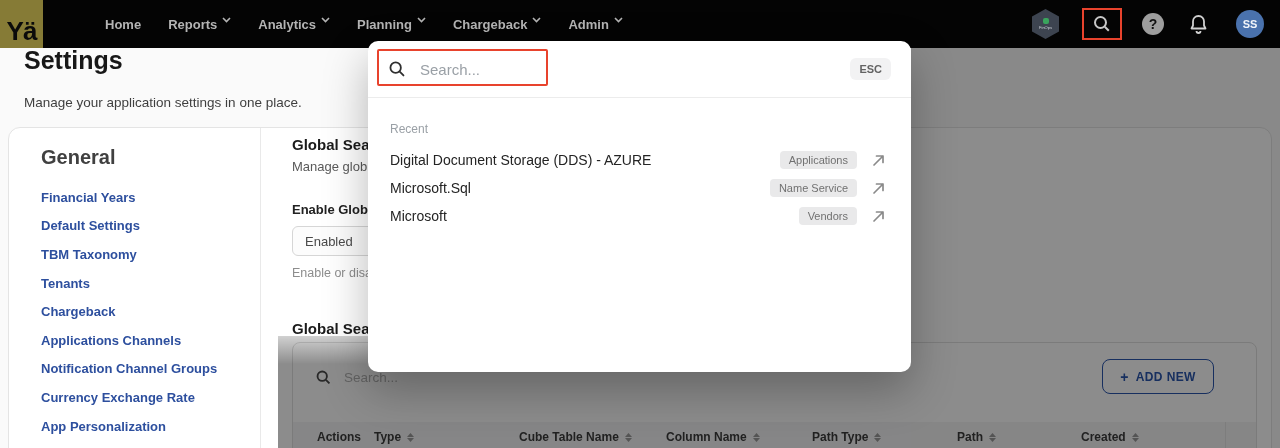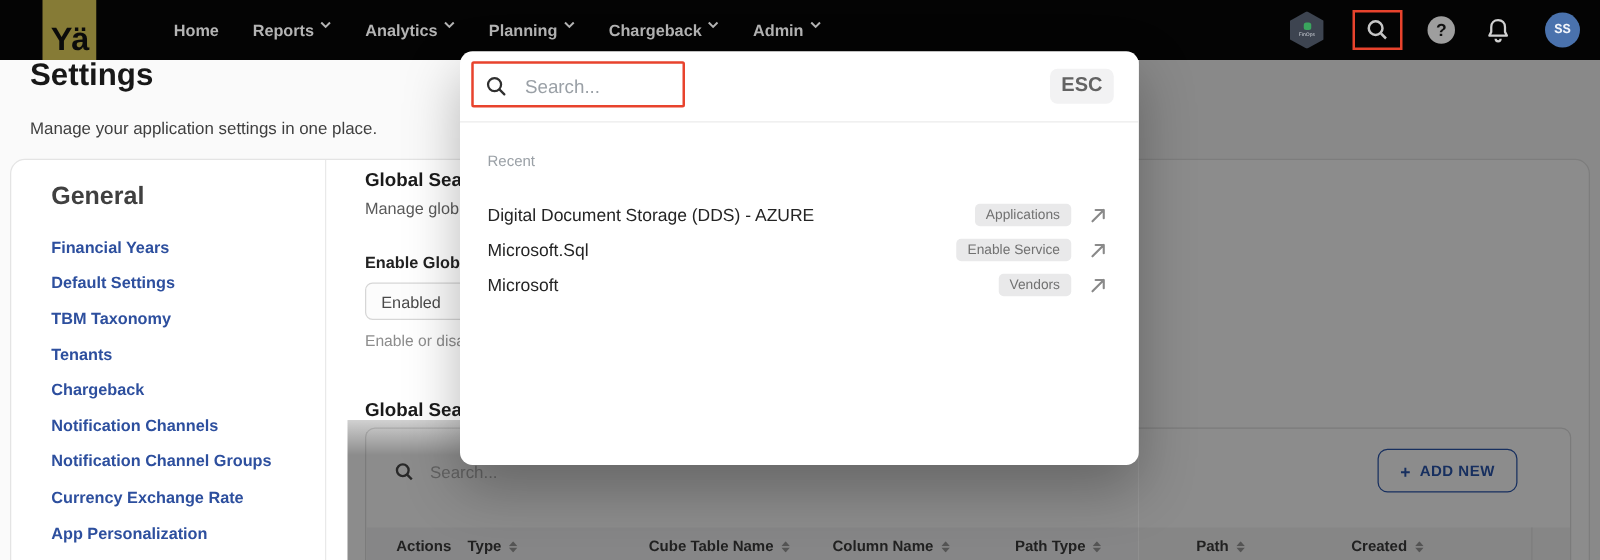--- a/index.html
+++ b/index.html
@@ -1,31 +1,31 @@
 <!DOCTYPE html>
 <html><head>
 <meta charset="utf-8">
 <style>
   * { margin:0; padding:0; box-sizing:border-box; }
   html,body { width:1280px; height:448px; overflow:hidden; font-family:"Liberation Sans","DejaVu Sans",sans-serif; background:#fafafa; }
 
   
-  .navbar { position:absolute; left:0; top:0; width:1280px; height:48px; background:#040404; display:flex; align-items:center; z-index:15;padding-left:34px; }
+  .navbar { position:absolute; left:0; top:0; width:1280px; height:48px; background:#040404; display:flex; align-items:center; z-index:15; }
   .logo { width:43px; height:48px; background:#867b36; color:#0b0b0b; font-weight:bold; font-size:26px; display:flex; align-items:flex-end; justify-content:center; padding-bottom:1px; letter-spacing:-1px; }
   .nav-items { display:flex; align-items:center; gap:27px; margin-left:62px; }
   .nav-item { color:#b4b4b4; font-size:13px; font-weight:600; display:flex; align-items:flex-start; gap:5px; cursor:pointer; }
   .nav-chev { width:9px; height:6px; display:inline-block; }
   .nav-right { position:absolute; right:10px; top:0; height:48px; display:flex; align-items:center; gap:0; }
   .finops { width:27px; height:30px; background:#3d4450; clip-path:polygon(50% 0,100% 25%,100% 75%,50% 100%,0 75%,0 25%); color:#cfd3da; font-size:4px; display:flex; flex-direction:column; align-items:center; justify-content:center; text-align:center; margin-right:24px; }
   .finops .dot { width:6px; height:6px; background:#3aa55d; border-radius:2px; margin-bottom:1px; }
   .nav-search-box { width:38px; height:30px; display:flex; align-items:center; justify-content:center; margin-right:21px; position:relative; }
   .nav-search-annot { position:absolute; left:-1px; top:-1px; width:40px; height:32px; border:2px solid #e8432d; }
   .help-circle { width:22px; height:22px; border-radius:50%; background:#9e9e9e; color:#111; font-size:14px; font-weight:bold; display:flex; align-items:center; justify-content:center; margin-right:25px; }
   .bell-wrap { margin-right:28px; display:flex; align-items:center; }
-  .avatar { width:28px; height:28px; border-radius:50%; background:#4a72ad; color:#f2f5fa; font-size:11px; font-weight:bold; display:flex; align-items:center; justify-content:center; margin-right:6px;font-family:Liberation Mono, monospace; }
+  .avatar { width:28px; height:28px; border-radius:50%; background:#4a72ad; color:#f2f5fa; font-size:11px; font-weight:bold; display:flex; align-items:center; justify-content:center; margin-right:6px; }
 
   
   .page-title { position:absolute; left:24px; top:46px; font-size:25px; font-weight:bold; color:#171717; }
   .page-subtitle { position:absolute; left:24px; top:95px; font-size:13.5px; color:#3f3f3f; }
 
   
   .outer-card { position:absolute; left:8px; top:127px; width:1264px; height:340px; background:#fff; border:1px solid #e4e4e4; border-radius:12px 12px 0 0; }
   .sidebar { position:absolute; left:0; top:0; width:252px; height:340px; border-right:1px solid #e9e9e9; padding:18px 0 0 32px; }
   .sidebar-title { font-size:20px; font-weight:bold; color:#404040; }
   .sidebar-list { list-style:none; margin-top:14px; }
@@ -53,24 +53,24 @@
 
   
   .dim-right { position:absolute; left:911px; top:48px; width:369px; height:400px; background:rgba(0,0,0,0.45); z-index:8; pointer-events:none; }
   .dim-bottom { position:absolute; left:278px; top:336px; width:633px; height:112px; background:linear-gradient(to bottom, rgba(0,0,0,0.18), rgba(0,0,0,0.45) 28px); z-index:8; pointer-events:none; }
 
   
   .modal { position:absolute; left:368px; top:41px; width:543px; height:331px; background:#fff; border-radius:10px; box-shadow:0 18px 45px rgba(0,0,0,0.28); z-index:20; }
   .modal-input-row { position:relative; height:57px; display:flex; align-items:center; padding:0 20px; border-bottom:1px solid #ececec; }
   .modal-input { border:none; outline:none; font-size:15px; margin-left:14px; flex:1; color:#333; background:transparent; }
   .modal-input::placeholder { color:#9aa0a6; }
-  .esc-badge { background:#f2f2f3; color:#636363; font-size:16px; font-weight:600; padding:5px 9px; border-radius:6px; }
+  .esc-badge { background:#f2f2f3; color:#636363; font-size:11px; font-weight:600; padding:5px 9px; border-radius:6px; }
   .modal-input-annot { position:absolute; left:9px; top:8px; width:171px; height:37px; border:2px solid #e8432d; border-radius:2px; pointer-events:none; }
   .modal-body { padding:24px 0 0 0; }
-  .recent-title { font-size:12px; color:#9aa0a6; padding-left:22px; margin-bottom:22px; }
+  .recent-title { font-size:12px; color:#9aa0a6; padding-left:22px; margin-bottom:10px; }
   .result-row { height:28px; display:flex; align-items:center; padding:0 25px 0 22px; cursor:pointer; }
   .result-name { flex:1; font-size:14px; color:#242424; }
   .result-badge { background:#e9e9ea; color:#717171; font-size:11px; padding:3px 9px; border-radius:4px; margin-right:14px; white-space:nowrap; }
 
   svg { display:block; }
 </style>
 </head>
 <body>
 
 <div class="navbar">
@@ -140,21 +140,21 @@
 
 <div class="outer-card">
   <div class="sidebar">
     <div class="sidebar-title">General</div>
     <ul class="sidebar-list">
       <li>Financial Years</li>
       <li>Default Settings</li>
       <li>TBM Taxonomy</li>
       <li>Tenants</li>
       <li>Chargeback</li>
-      <li>Notification Channels</li>
+      <li>Applications Channels</li>
       <li>Notification Channel Groups</li>
       <li>Currency Exchange Rate</li>
       <li>App Personalization</li>
     </ul>
   </div>
 
   <div class="main-area">
     <div class="sec-title">Global Searc</div>
     <div class="sec-sub">Manage glob</div>
     <div class="field-label">Enable Global</div>
@@ -270,21 +270,21 @@
     <div class="recent-title">Recent</div>
     <div class="result-row">
       <span class="result-name">Digital Document Storage (DDS) - AZURE</span>
       <span class="result-badge">Applications</span>
       <svg width="15" height="15" viewBox="0 0 15 15">
           <path d="M3 12L12 3M5.5 3H12v6.5" fill="none" stroke="#8a8a8a" stroke-width="1.7" stroke-linecap="round" stroke-linejoin="round"></path>
         </svg>
     </div>
     <div class="result-row">
       <span class="result-name">Microsoft.Sql</span>
-      <span class="result-badge">Enable Service</span>
+      <span class="result-badge">Name Service</span>
       <svg width="15" height="15" viewBox="0 0 15 15">
           <path d="M3 12L12 3M5.5 3H12v6.5" fill="none" stroke="#8a8a8a" stroke-width="1.7" stroke-linecap="round" stroke-linejoin="round"></path>
         </svg>
     </div>
     <div class="result-row">
       <span class="result-name">Microsoft</span>
       <span class="result-badge">Vendors</span>
       <svg width="15" height="15" viewBox="0 0 15 15">
           <path d="M3 12L12 3M5.5 3H12v6.5" fill="none" stroke="#8a8a8a" stroke-width="1.7" stroke-linecap="round" stroke-linejoin="round"></path>
         </svg>

